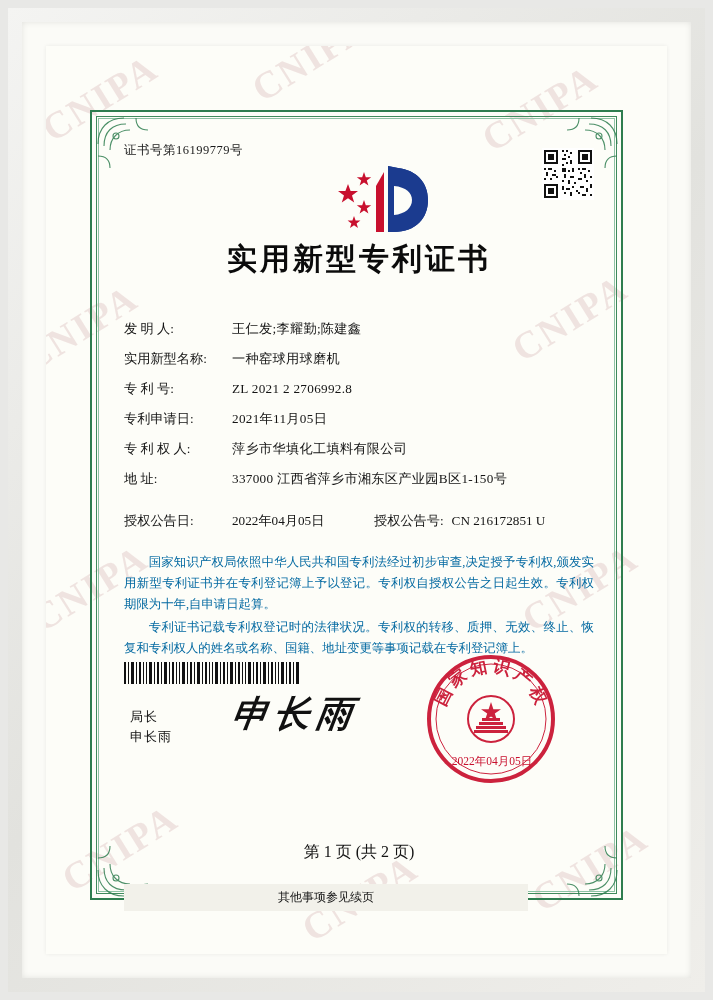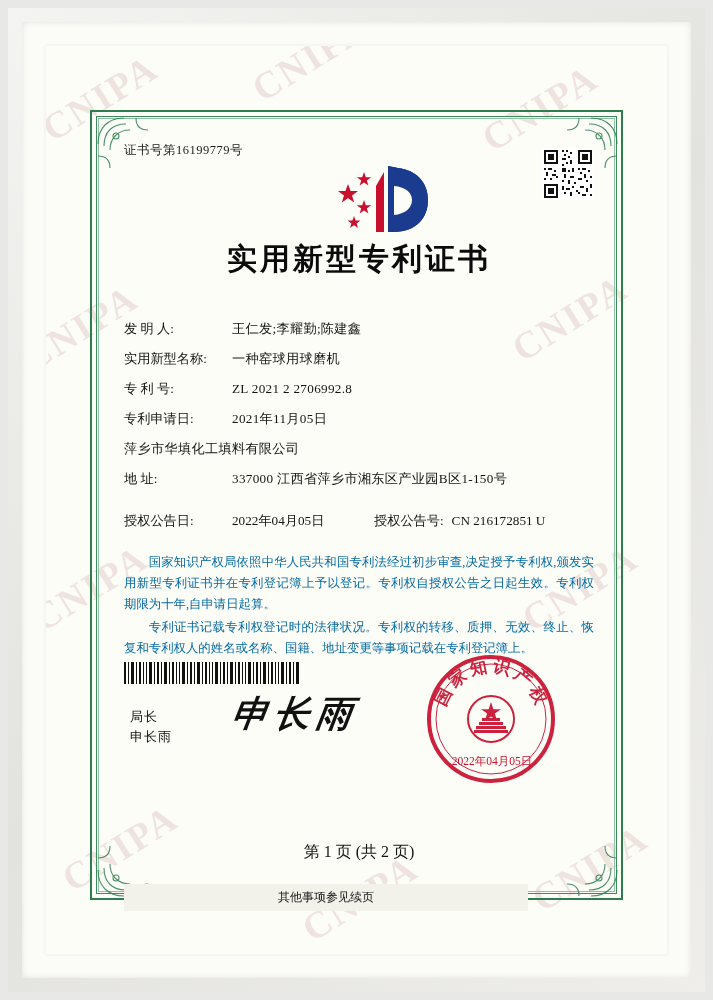--- a/index.html
+++ b/index.html
@@ -403,20 +403,21 @@
         </div>
         <div class="field">
           <span class="lbl">专 利 号:</span>
           <span class="val">ZL 2021 2 2706992.8</span>
         </div>
         <div class="field">
           <span class="lbl">专利申请日:</span>
           <span class="val">2021年11月05日</span>
         </div>
         <div class="field">
+          <span class="lbl">专 利 权 人:</span>
           <span class="val">萍乡市华填化工填料有限公司</span>
         </div>
         <div class="field">
           <span class="lbl">地 址:</span>
           <span class="val">337000 江西省萍乡市湘东区产业园B区1-150号</span>
         </div>
         <div class="field-row2" style="margin-top:12px;">
           <span class="seg1">
             <span class="lbl">授权公告日:</span>
             <span class="val">2022年04月05日</span>

